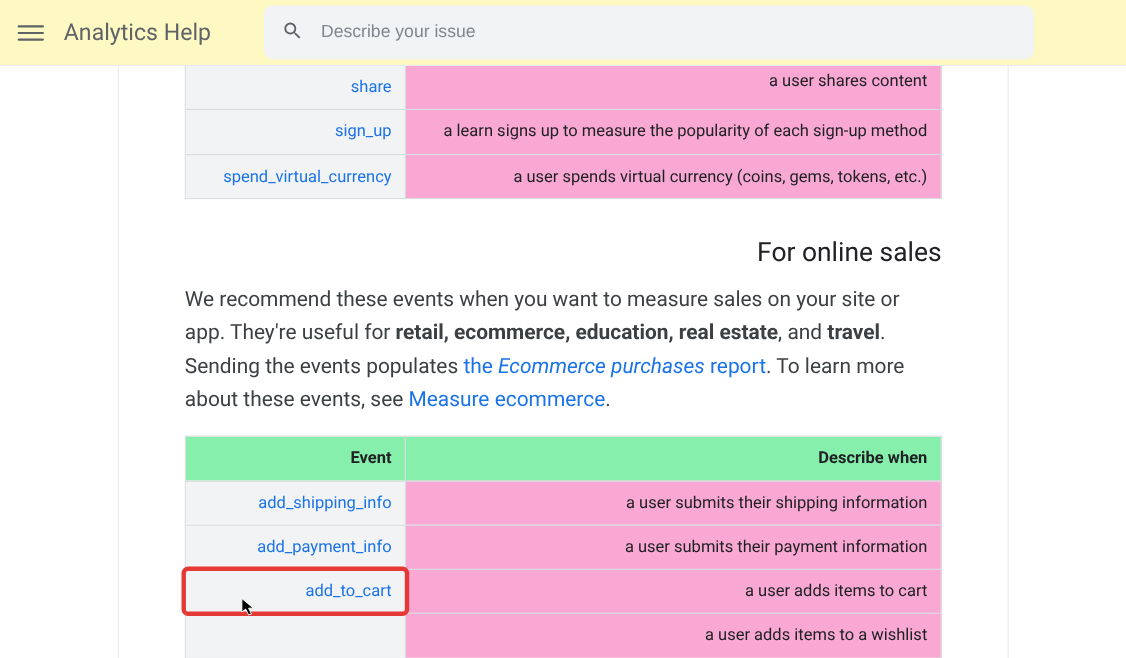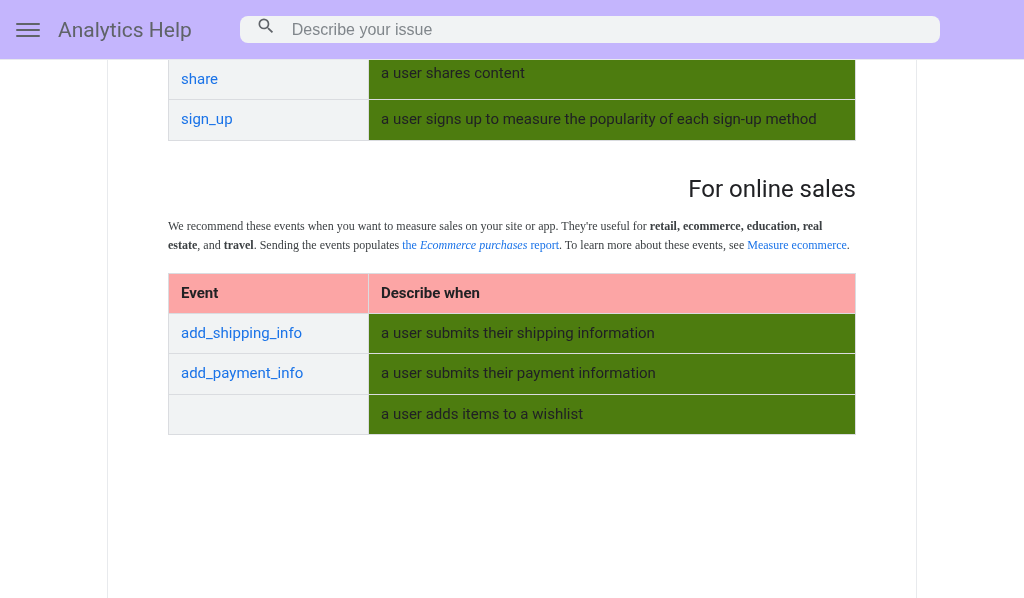--- a/index.html
+++ b/index.html
@@ -10,21 +10,21 @@
       width: 1024px;
       overflow: hidden;
     }
     .header {
       display: flex;
       align-items: center;
       height: 60px;
       padding: 0 16px;
       border-bottom: 1px solid #e8eaed;
       gap: 18px;
-      background: #c4b5fd;
+      background: #fef9c3;
     }
     .menu-btn {
       width: 24px;
       height: 24px;
       display: flex;
       flex-direction: column;
       justify-content: space-around;
       cursor: pointer;
       padding: 3px 0;
     }
@@ -36,23 +36,24 @@
     .brand {
       font-size: 21px;
       color: #5f6368;
       font-weight: 400;
     }
     .searchbar {
       flex: none;
       width: 700px;
       margin-left: 30px;
       display: flex;
+      align-items: center;
       background: #f1f3f4;
       border-radius: 8px;
-      height: 27px;
+      height: 49px;
       padding: 0 16px;
       gap: 16px;
     }
     .search-icon svg { width: 20px; height: 20px; fill: #5f6368; }
     .search-input {
       border: none;
       background: transparent;
       outline: none;
       font-size: 16px;
       color: #5f6368;
@@ -72,54 +73,53 @@
     }
     table {
       width: 100%;
       border-collapse: collapse;
       margin-bottom: 10px;
       font-size: 15px;
     }
     th, td {
       border: 1px solid #dadce0;
       padding: 8px 12px;
-      text-align: left;
+      text-align: right;
       vertical-align: top;
       line-height: 1.55;
     }
     th {
-      background: #fca5a5;
+      background: #86efac;
       font-weight: 700;
       color: #202124;
     }
     td.event-cell {
       background: #f1f3f4;
       width: 200px;
     }
     td.desc-cell {
-      background: #4d7c0f;
+      background: #f9a8d4;
       margin-left: 16px;
     }
     a.event-link {
       color: #1a73e8;
       text-decoration: none;
     }
     h2.section {
       font-size: 24px;
       font-weight: 400;
       margin: 34px 0 14px 0;
       color: #202124;
       text-align: right;
     }
     p.intro {
-      font-size: 12px;
+      font-size: 19px;
       line-height: 1.6;
       color: #3c4043;
       margin-bottom: 18px;
-      font-family: Liberation Serif, serif;
     }
     p.intro a { color: #1a73e8; text-decoration: none; }
     .em { font-style: italic; }
     .highlight-row td.event-cell {
       position: relative;
     }
     .highlight-box {
       position: absolute;
       left: -4px;
       right: -4px;
@@ -166,21 +166,25 @@
   <div class="card">
 
     <table>
       <tbody id="t1body">
           <tr class="partial-top">
             <td class="event-cell"><a href="#" class="event-link">share</a></td>
             <td class="desc-cell">a user shares content</td>
           </tr>
           <tr>
             <td class="event-cell"><a href="#" class="event-link">sign_up</a></td>
-            <td class="desc-cell">a user signs up to measure the popularity of each sign-up method</td>
+            <td class="desc-cell">a learn signs up to measure the popularity of each sign-up method</td>
+          </tr>
+          <tr>
+            <td class="event-cell"><a href="#" class="event-link">spend_virtual_currency</a></td>
+            <td class="desc-cell">a user spends virtual currency (coins, gems, tokens, etc.)</td>
           </tr>
         </tbody>
     </table>
 
     <h2 class="section">For online sales</h2>
 
     <p class="intro">
       <span>We recommend these events when you want to measure sales on your site or app. They're useful for </span><b><span>retail</span>, <span>ecommerce</span>, <span>education</span>, <span>real estate</span></b><span>, and </span><b>travel</b><span>. Sending the events populates </span><a href="#"><span>the </span><span class="em">Ecommerce purchases</span><span> report</span></a><span>. To learn more about these events, see </span><a href="#">Measure ecommerce</a><span>.</span>
     </p>
 
@@ -193,20 +197,26 @@
       </thead>
       <tbody id="t2body">
           <tr>
             <td class="event-cell"><a href="#" class="event-link">add_shipping_info</a></td>
             <td class="desc-cell">a user submits their shipping information</td>
           </tr>
           <tr>
             <td class="event-cell"><a href="#" class="event-link">add_payment_info</a></td>
             <td class="desc-cell">a user submits their payment information</td>
           </tr>
+          <tr class="highlight-row">
+            <td class="event-cell"><a href="#" class="event-link underline">add_to_cart</a><div class="highlight-box"></div><div class="cursor"><svg viewBox="0 0 16 20">
+                  <path d="M1 1 L1 15 L5 12 L8 18 L11 17 L8 11 L13 11 Z"></path>
+                </svg></div></td>
+            <td class="desc-cell">a user adds items to cart</td>
+          </tr>
           <tr>
             <td class="event-cell"></td>
             <td class="desc-cell">a user adds items to a wishlist</td>
           </tr>
         </tbody>
     </table>
 
   </div>
 </div>
 

